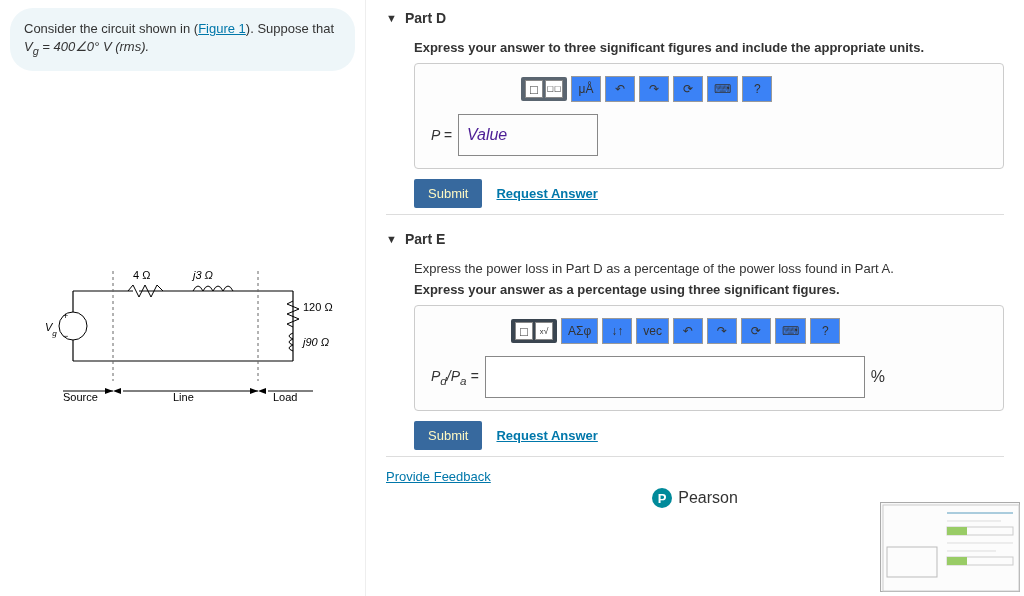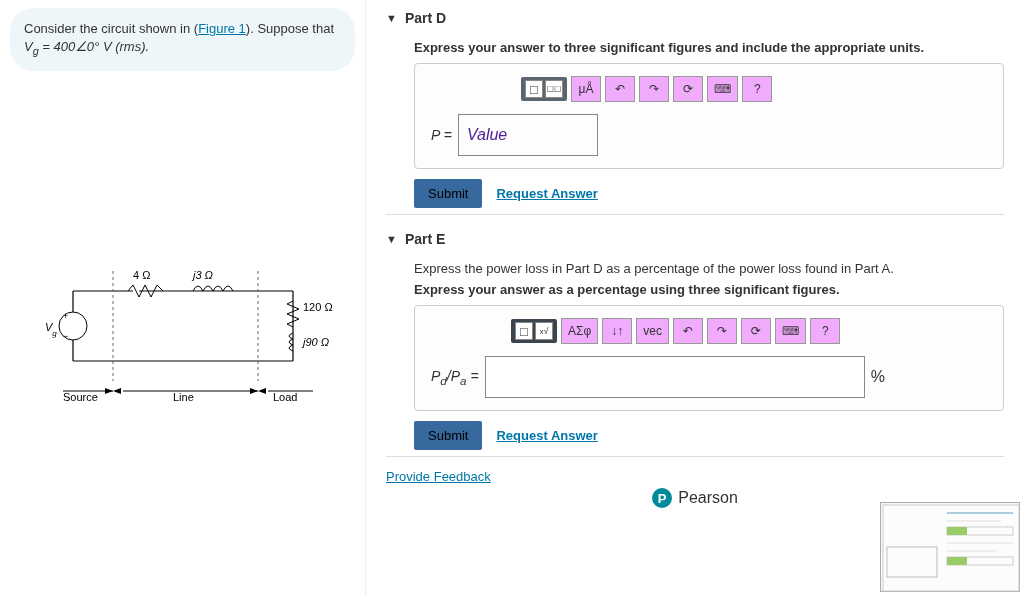--- a/index.html
+++ b/index.html
@@ -54,21 +54,21 @@
     border: 1px solid #ccc; border-radius: 4px;
     margin: 8px 0 8px 28px; padding: 12px 16px;
     background: #fdfdfd;
   }
   .toolbar {
     display: flex; gap: 4px; align-items: center;
     margin-bottom: 12px; margin-left: 90px;
   }
   .toolbar-e { margin-left: 80px; }
   .tool-btn {
-    border: 1px solid #999; background: #f0abfc;
+    border: 1px solid #999; background: #3b82f6;
     height: 26px; min-width: 30px;
     display: flex; align-items: center; justify-content: center;
     font-size: 12px; cursor: pointer; padding: 0 6px;
   }
   .tool-group {
     background: #5a6570; display: flex; gap: 2px; padding: 3px 4px;
     border-radius: 2px;
   }
   .tool-group .sq {
     width: 18px; height: 18px; background: #fff; border: 1px solid #888;
@@ -80,21 +80,21 @@
   .input-box {
     border: 1px solid #888; height: 32px; padding: 20px 8px;
     font-size: 16px; font-style: italic; color: #4c1d95;
     display: flex; align-items: center;
   }
   .input-val { width: 140px; }
   .input-units { width: 120px; }
   .input-e-val { width: 380px; height: 28px; background: #fff; }
   .submit-row { display: flex; align-items: center; gap: 14px; margin: 10px 0 4px 28px; }
   .submit-btn {
-    background: #37699e; color: #000000; border: none;
+    background: #37699e; color: #fef9c3; border: none;
     padding: 7px 14px; font-size: 13px; cursor: pointer;
     border-radius: 2px;
   }
   .link { color: #0077aa; text-decoration: underline; cursor: pointer; font-size: 13px; }
   .link-bold { font-weight: bold; }
   .divider { border-top: 1px solid #ddd; margin: 6px 0; }
   .feedback-link { margin: 12px 0 4px 0; }
   .footer {
     display: flex; align-items: center; gap: 6px;
     justify-content: center; font-size: 16px;

